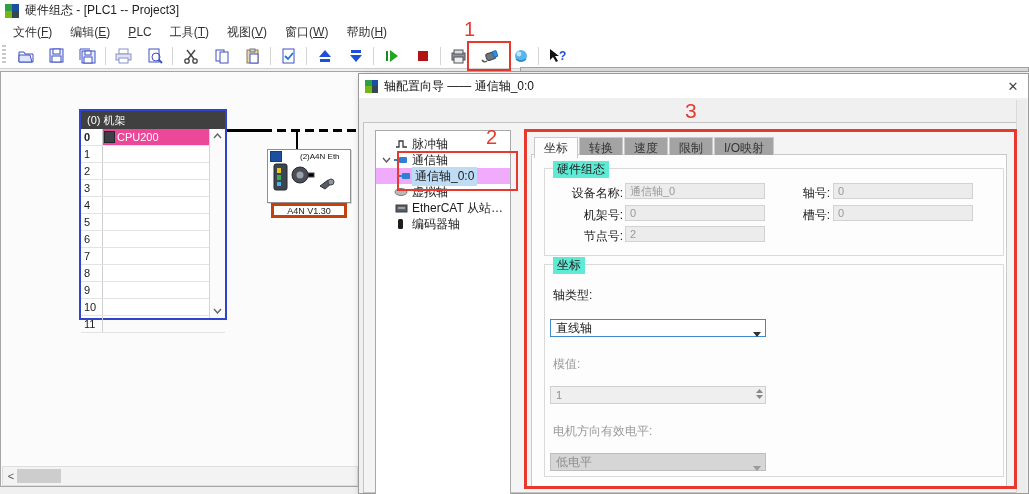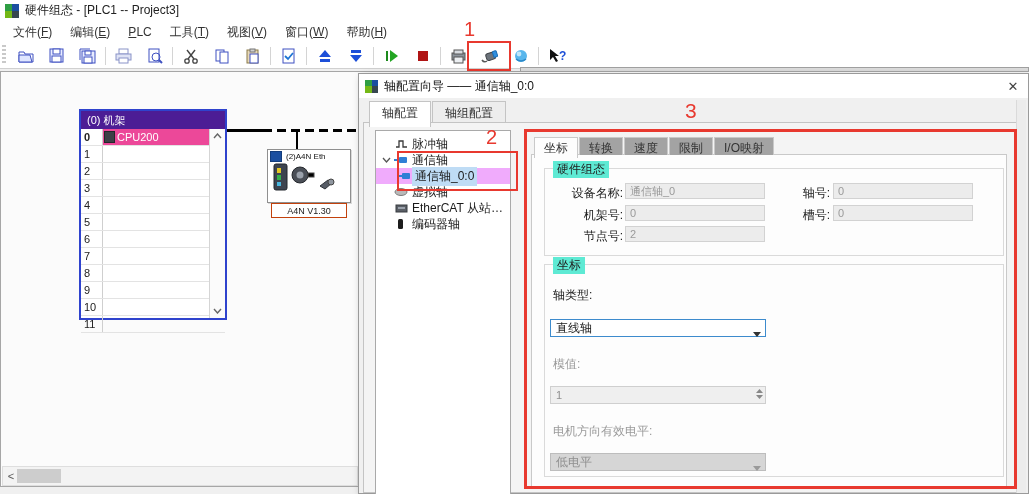--- a/index.html
+++ b/index.html
@@ -28,40 +28,40 @@
   .anno-digit1{position:absolute;left:-10px;top:-26px;color:#e8392f;font-size:20px;line-height:20px;}
 
   
   #canvas{position:absolute;left:0;top:71px;width:1029px;height:416px;background:#fbfbfb;
     border-top:1px solid #a6a6a6;border-left:1px solid #a6a6a6;border-bottom:1px solid #a6a6a6;box-sizing:border-box;}
   #mdi-edge{position:absolute;left:520px;top:67px;width:509px;height:5px;background:#dcdcdc;border:1px solid #a0a0a0;box-sizing:border-box;}
 
   
   #rack{position:absolute;left:78px;top:37px;width:148px;height:211px;background:#fff;
     border:2px solid #2f43cd;box-sizing:border-box;}
-  #rack-h{height:18px;background:#4c1d95;color:#fff;font-size:11px;display:flex;align-items:center;gap:8px;padding-left:6px;}
+  #rack-h{height:18px;background:#404040;color:#fff;font-size:11px;display:flex;align-items:center;gap:8px;padding-left:6px;}
   .rrow{height:16px;display:flex;font-size:11px;border-bottom:1px solid #e3e3e3;align-items:stretch;}
   .rnum{width:22px;border-right:1px solid #cfcfcf;display:flex;align-items:center;padding-left:3px;box-sizing:border-box;color:#222;}
   .rnum.b{font-weight:bold;}
   .rcell{flex:1;display:flex;align-items:center;gap:2px;padding-left:1px;margin-right:15px;}
   .rcell.sel{background:#ec4899;color:#fff;}
   .cpu-ico{width:9px;height:10px;background:#3c4046;border:1px solid #23262a;display:inline-block;}
   #rack-sb{position:absolute;right:0;top:18px;width:15px;bottom:0;background:#fbfbfb;border-left:1px solid #d5d5d5;}
   .sb-ar{position:absolute;left:0;width:15px;height:14px;display:flex;align-items:center;justify-content:center;}
 
   
   #bus{position:absolute;left:226px;top:57px;width:132px;height:3px;background:#000;}
   #bus-dash{position:absolute;left:262px;top:57px;width:96px;height:3px;
     background:repeating-linear-gradient(90deg,#000 0 9px,#fff 9px 14px);}
   #bus-drop{position:absolute;left:295px;top:58px;width:2px;height:20px;background:#000;}
   #node{position:absolute;left:266px;top:77px;width:84px;height:54px;background:#fff;border:1px solid #8f8f8f;
     box-shadow:1px 1px 0 #d9d9d9;box-sizing:border-box;padding:1px 2px;}
-  #node-title{display:flex;align-items:center;gap:4px;font-size:8px;color:#111;white-space:nowrap;overflow:hidden;}
+  #node-title{display:flex;align-items:center;gap:18px;font-size:8px;color:#111;white-space:nowrap;overflow:hidden;}
   .node-ico{width:10px;height:9px;background:#1b4fa0;border:1px solid #123c7c;display:inline-block;flex:0 0 auto;}
-  #node-caption{position:absolute;left:270px;top:131px;width:76px;height:15px;background:#fff;border:1px solid #c2410c;
+  #node-caption{position:absolute;left:270px;top:131px;width:76px;height:15px;background:#fff;border:3px solid #c2410c;
     font-size:9px;color:#1a1a1a;display:flex;align-items:center;justify-content:center;box-sizing:border-box;}
 
   
   #hsb{position:absolute;left:1px;top:394px;width:356px;height:20px;background:#f3f3f3;border:1px solid #dedede;box-sizing:border-box;display:flex;align-items:center;}
   #hsb .ar{width:16px;text-align:center;color:#555;font-size:11px;}
   #hsb .thumb{width:44px;height:14px;background:#cdcdcd;margin-left:-2px;}
 
   
   #dlg{position:absolute;left:358px;top:73px;width:671px;height:421px;background:#f0f0f0;
     border:1px solid #9a9a9a;box-sizing:border-box;box-shadow:3px 3px 8px rgba(0,0,0,.28);}
@@ -374,24 +374,20 @@
           <i class="b"></i>
           <i class="c"></i>
           <i class="d"></i>
         </span>
       <span>轴配置向导 —— 通信轴_0:0</span>
     </div>
     <div id="dlg-close">
         <span>✕</span>
       </div>
 
-    <div class="dtabs">
-      <span class="dtab active">轴配置</span>
-      <span class="dtab">轴组配置</span>
-    </div>
     <div id="dlg-content"></div>
 
     <div id="tree">
       <div class="trow tind0">
         <span class="tchev"></span>
         <span class="tico">
             <svg width="13" height="12">
               <polyline points="1,9 4,9 4,3 8,3 8,9 12,9" fill="none" stroke="#3a3a3a" stroke-width="1.3"></polyline>
             </svg>
           </span>

